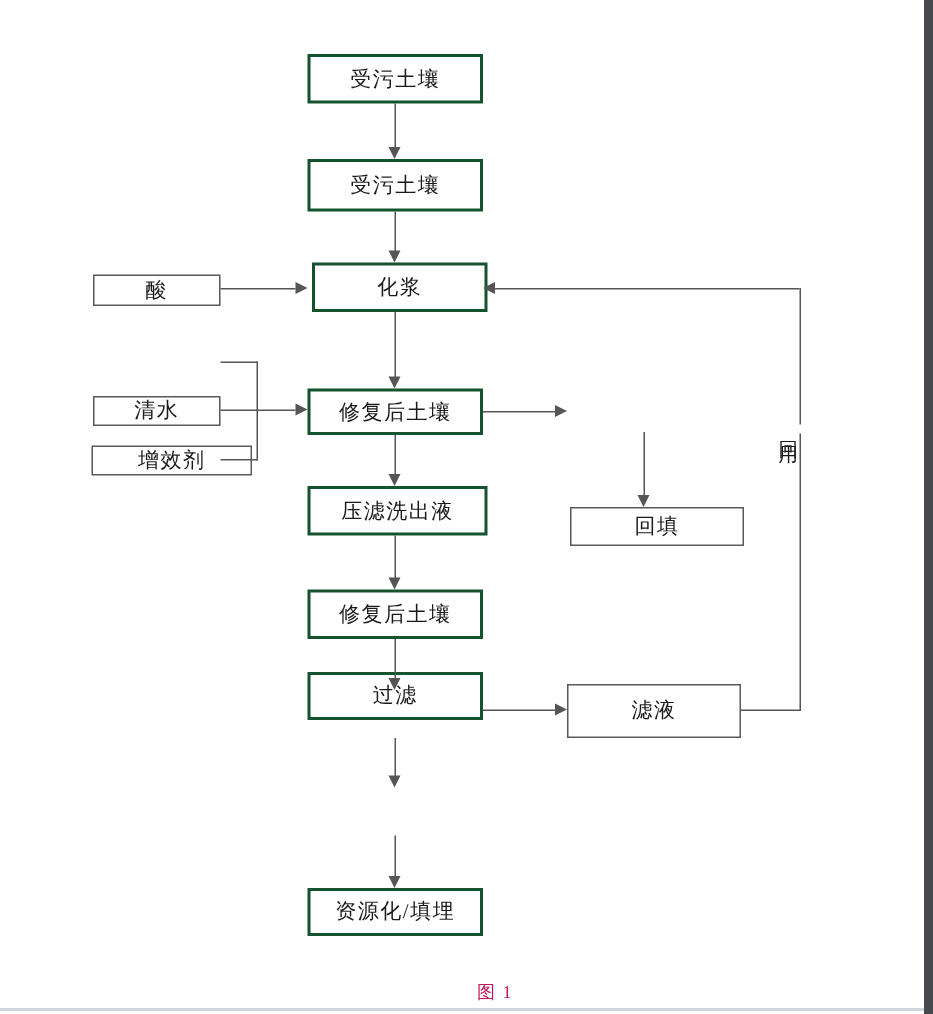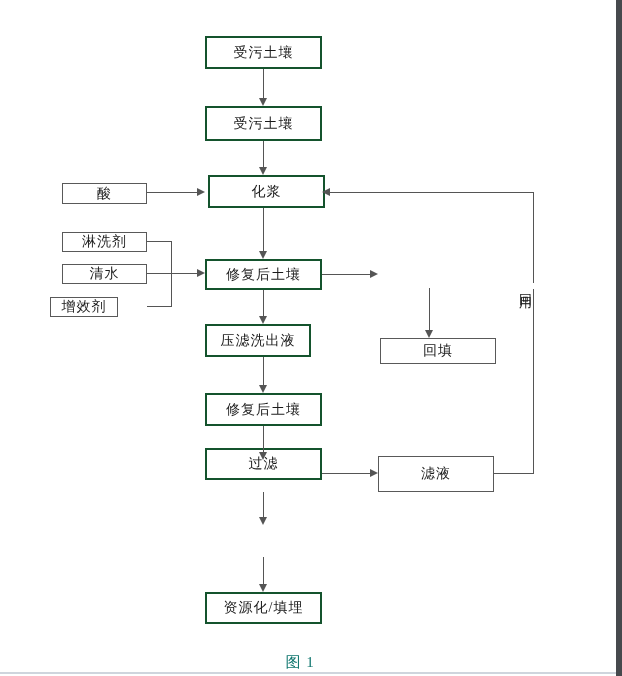--- a/index.html
+++ b/index.html
@@ -20,43 +20,42 @@
   .vline{width:1px;}
   .ah{position:absolute;width:0;height:0;}
   .ah-down{border-left:4px solid transparent;border-right:4px solid transparent;border-top:8px solid #555555;}
   .ah-right{border-top:4px solid transparent;border-bottom:4px solid transparent;border-left:8px solid #555555;}
   .ah-left{border-top:4px solid transparent;border-bottom:4px solid transparent;border-right:8px solid #555555;}
   .vtext{
     position:absolute;writing-mode:vertical-rl;text-orientation:upright;
     font-size:13px;letter-spacing:3px;color:#1a1a1a;background:#ffffff;
   }
   .caption{
-    position:absolute;font-size:15px;text-align:center;color:#0f766e;letter-spacing:1px;
+    position:absolute;font-size:12px;text-align:right;color:#be185d;letter-spacing:1px;
   }
   .page-edge-right{position:absolute;background:#46494d;}
   .page-edge-bottom{position:absolute;background:#cfd5dd;}
 </style>
 </head>
 <body>
 
 <div id="page">
 
   <div class="box main" style="left:205px;top:36px;width:117px;height:33px">受污土壤</div>
   <div class="box main" style="left:205px;top:106px;width:117px;height:35px">受污土壤</div>
   <div class="box main" style="left:208px;top:175px;width:117px;height:33px">化浆</div>
   <div class="box main" style="left:205px;top:259px;width:117px;height:31px">修复后土壤</div>
-  <div class="box main" style="left:205px;top:324px;width:106px;height:33px">压滤洗出液</div>
+  <div class="box main" style="left:205px;top:324px;width:120px;height:33px">压滤洗出液</div>
   <div class="box main" style="left:205px;top:393px;width:117px;height:33px">修复后土壤</div>
   <div class="box main" style="left:205px;top:448px;width:117px;height:32px">过滤</div>
   <div class="box main" style="left:205px;top:592px;width:117px;height:32px">资源化/填埋</div>
 
   <div class="box side" style="left:62px;top:183px;width:85px;height:21px">酸</div>
-  <div class="box side" style="left:62px;top:232px;width:85px;height:20px">淋洗剂</div>
   <div class="box side" style="left:62px;top:264px;width:85px;height:20px">清水</div>
-  <div class="box side" style="left:50px;top:297px;width:68px;height:20px">增效剂</div>
+  <div class="box side" style="left:61px;top:297px;width:107px;height:20px">增效剂</div>
 
   <div class="box side" style="left:380px;top:338px;width:116px;height:26px">回填</div>
   <div class="box side" style="left:378px;top:456px;width:116px;height:36px">滤液</div>
 
   <div class="vline" style="left:263px;top:69px;height:30px"></div>
   <div class="ah ah-down" style="left:259px;top:98px"></div>
 
   <div class="vline" style="left:263px;top:141px;height:27px"></div>
   <div class="ah ah-down" style="left:259px;top:167px"></div>
 

